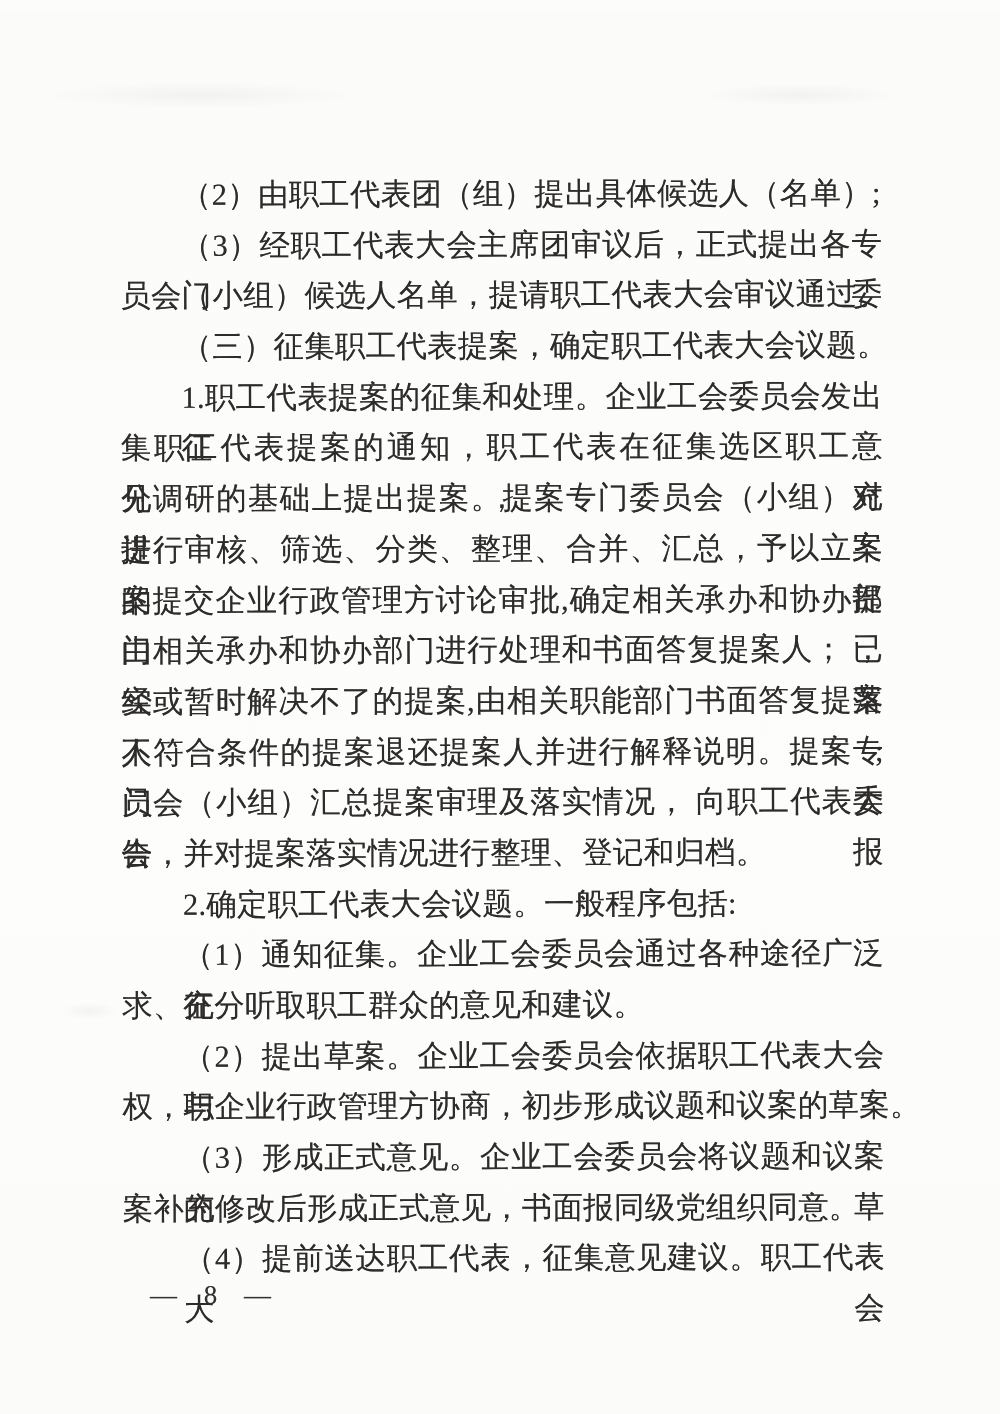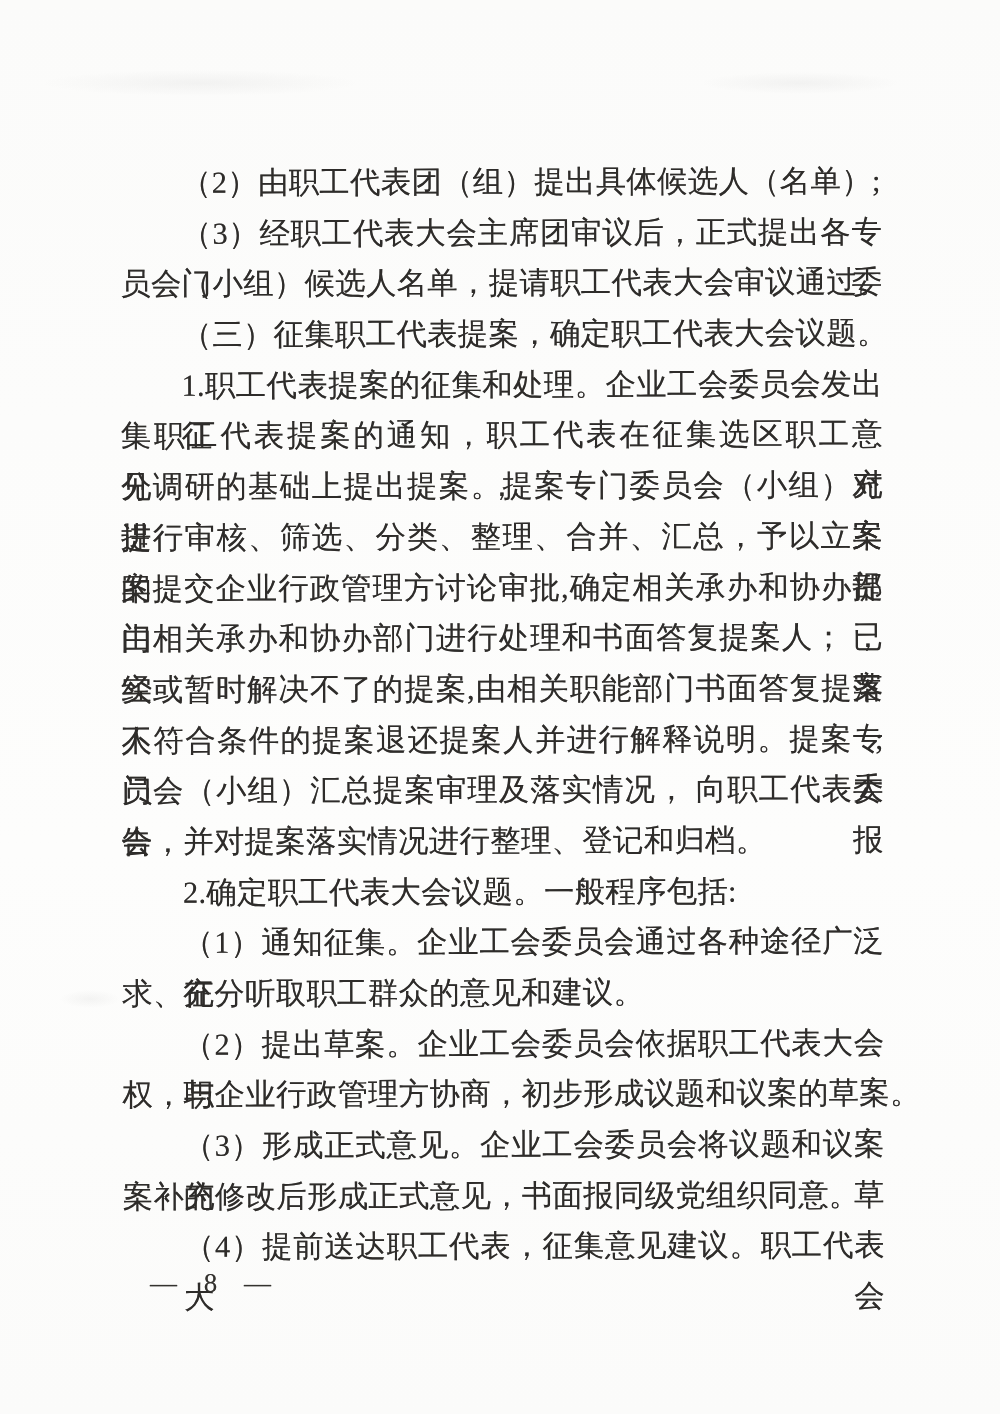--- a/index.html
+++ b/index.html
@@ -12,20 +12,21 @@
     position: relative;
     background: #fcfcfb;
     overflow: hidden;
     font-family: "Liberation Serif", "DejaVu Serif", serif;
     color: #2e2c2a;
   }
   .sheet {
     position: absolute;
     inset: 0;
     background: linear-gradient(180deg, #fbfbfa 0%, #fdfdfc 60%, #fbfbfa 100%);
+    margin-top: 12px;
   }
   
   .smudge {
     position: absolute;
     border-radius: 50%;
     background: radial-gradient(closest-side, rgba(120,120,120,0.07), rgba(120,120,120,0));
     pointer-events: none;
   }
   .smudge.s1 { left: 40px;  top: 70px;  width: 320px; height: 26px; }
   .smudge.s2 { left: 700px; top: 72px;  width: 200px; height: 22px; }

